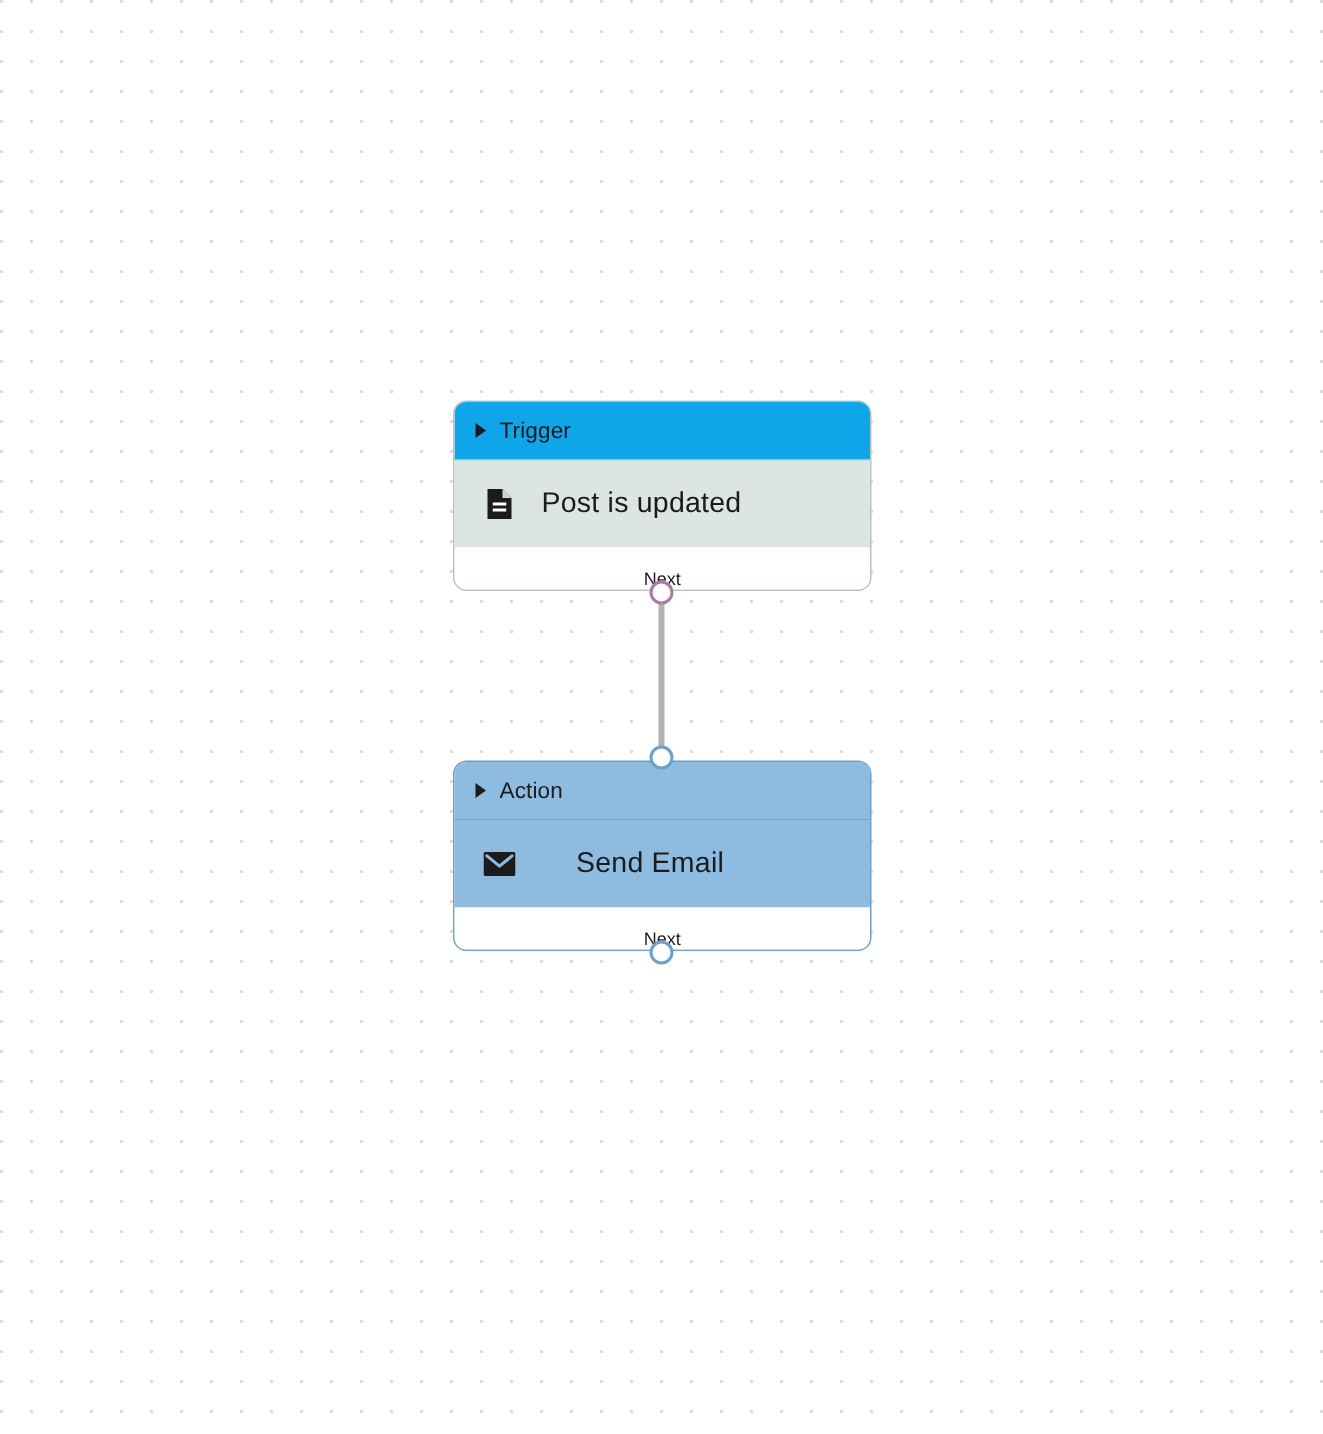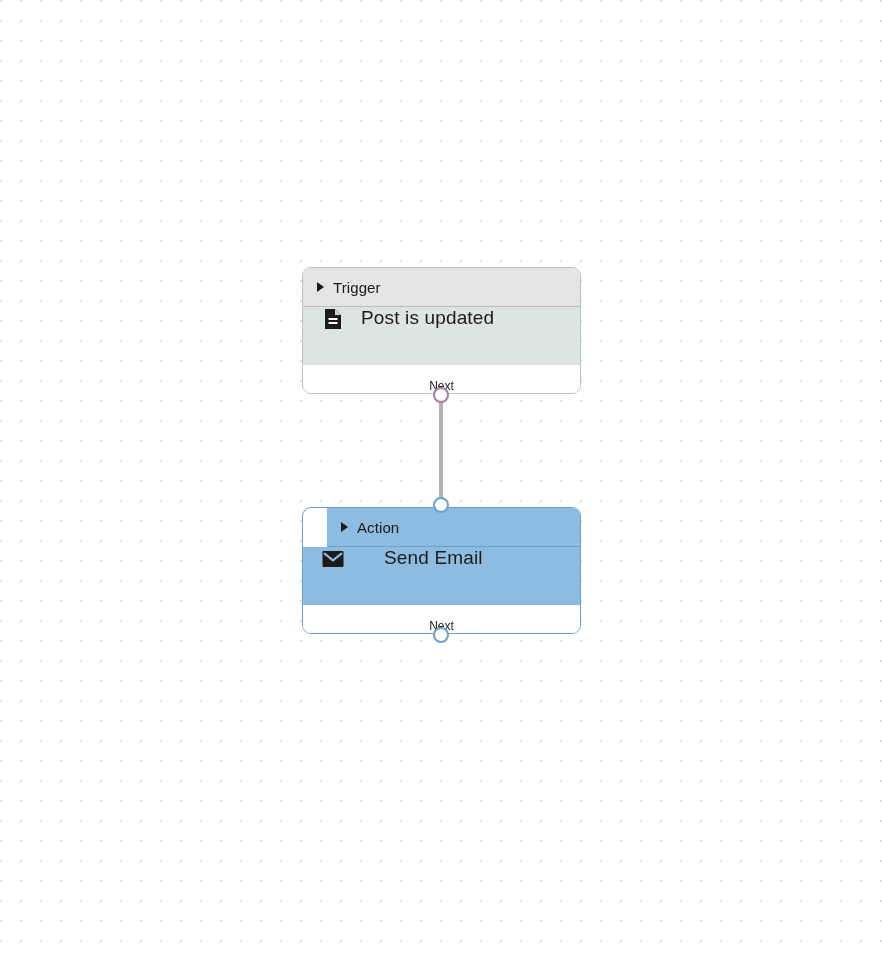--- a/index.html
+++ b/index.html
@@ -53,21 +53,21 @@
     height: 0;
     border-left: 7px solid #1b1b1b;
     border-top: 5px solid transparent;
     border-bottom: 5px solid transparent;
     margin-right: 9px;
     flex: 0 0 auto;
   }
 
   .node-body {
     display: flex;
-    align-items: flex-start;
+    align-items: center;
     height: 58px;
     padding: 0 0 0 18px;
     box-sizing: border-box;
   }
 
   .node-body-label {
     font-size: 19px;
     color: #1b1b1b;
     margin-left: 16px;
     letter-spacing: 0.15px;
@@ -91,38 +91,37 @@
   }
 
   
   .node--trigger {
     left: 302px;
     top: 267px;
     border: 1.4px solid #b8c3bc;
     box-shadow: 0 0 0 0 rgba(0,0,0,0);
   }
   .node--trigger .node-header {
-    background: #e5e5e5;
+    background: #0ea5e9;
     border-bottom: 1.4px solid #b8c3bc;
     text-align: right;
   }
   .node--trigger .node-body {
     background: #dde5e0;
   }
 
   
   .node--action {
     left: 302px;
     top: 507px;
     border: 1.4px solid #6c9fc9;
   }
   .node--action .node-header {
     background: #8dbce0;
     border-bottom: 1.4px solid #6c9fc9;
-    margin-left: 24px;
   }
   .node--action .node-body {
     background: #8dbce0;
     gap: 23px;
   }
 
   
   .connector-line {
     position: absolute;
     left: 439px;

